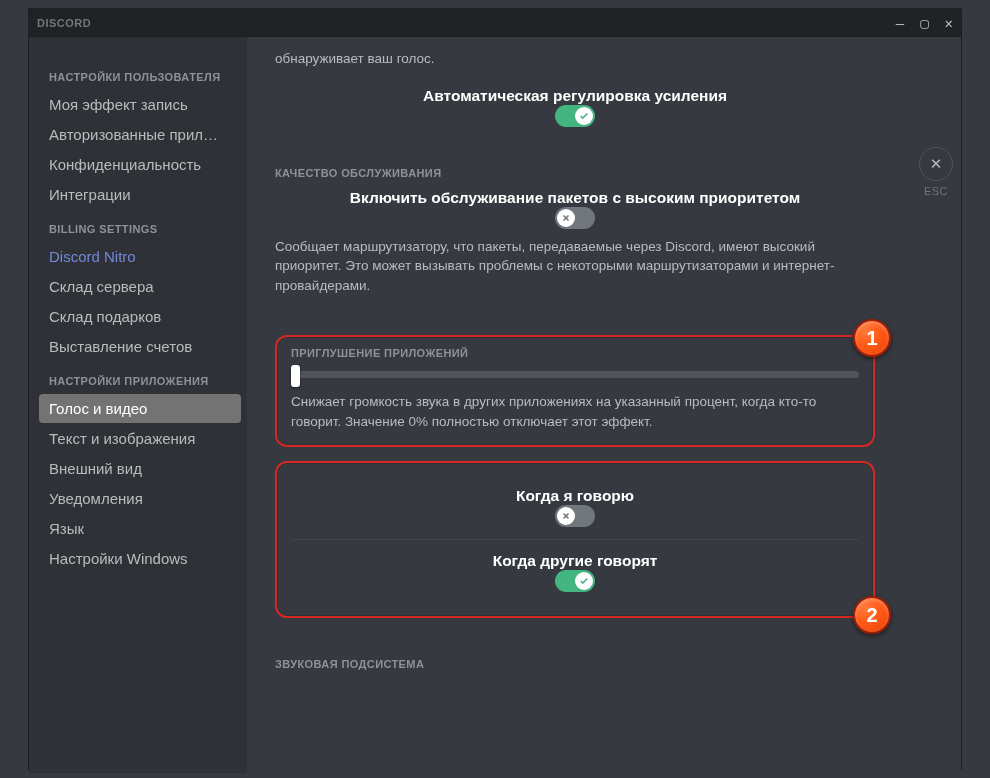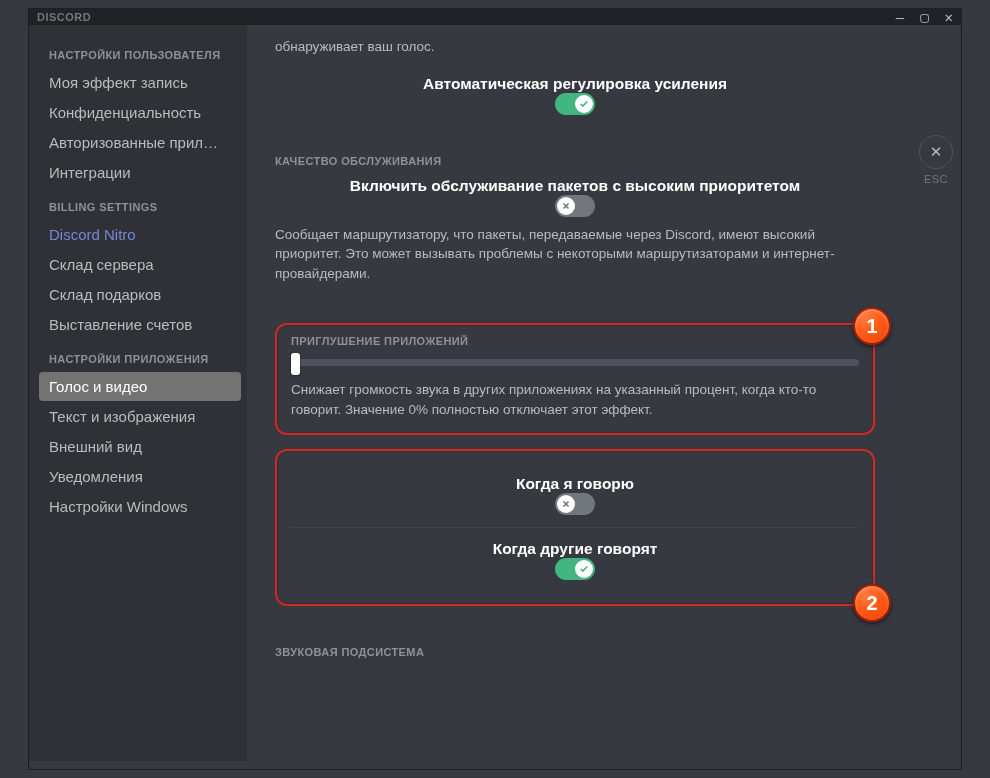--- a/index.html
+++ b/index.html
@@ -1,29 +1,29 @@
 <!DOCTYPE html>
 <html><head>
 <meta charset="utf-8">
 <style>
 * { margin: 0; padding: 0; box-sizing: border-box; font-family: "Whitney", "Helvetica Neue", Helvetica, Arial, sans-serif; }
 body { background: #36393f; width: 990px; height: 778px; overflow: hidden; position: relative; }
 
 .frame { position: absolute; top: 8px; left: 28px; width: 934px; height: 762px; background: #36393f; border: 1px solid #1e1f22; }
 
-.titlebar { display: flex; align-items: center; justify-content: space-between; height: 16px; background: #202225; border-bottom: 1px solid #1e1f22; padding: 0 8px; gap: 36px; }
+.titlebar { display: flex; align-items: center; justify-content: space-between; height: 28px; background: #202225; border-bottom: 1px solid #1e1f22; padding: 0 8px; gap: 36px; }
 .titlebar .brand { color: #72767d; font-size: 11px; font-weight: 700; letter-spacing: 0.5px; }
 .titlebar .win-controls { display: flex; align-items: center; gap: 16px; color: #b9bbbe; }
 .titlebar .win-controls span { font-family: ui-monospace, monospace; font-size: 14px; cursor: pointer; line-height: 1; }
 
 .app { display: flex; height: calc(100% - 24px); }
 
 .sidebar { width: 218px; background: #2f3136; padding: 18px 6px 18px 10px; overflow-y: auto; }
 .sidebar .section-hdr { color: #8e9297; font-size: 11px; font-weight: 700; letter-spacing: 0.4px; text-transform: uppercase; padding: 6px 10px; margin-top: 8px; }
-.sidebar .section-hdr:first-child { margin-top: 0; }
+.sidebar .section-hdr:first-child { margin-top: 10px; }
 .sidebar .item { display: block; color: #b9bbbe; font-size: 15px; padding: 6px 10px; border-radius: 4px; cursor: pointer; white-space: nowrap; overflow: hidden; text-overflow: ellipsis; margin: 1px 0; }
 .sidebar .item.active { background: #737373; color: #fff; }
 .sidebar .item.nitro { color: #7289da; }
 
 .content { flex: 1; position: relative; background: #36393f; padding: 12px 40px 0 28px; overflow: hidden; }
 
 .esc-wrap { position: absolute; right: 8px; top: 110px; text-align: center; color: #b9bbbe; }
 .esc-btn { width: 34px; height: 34px; border-radius: 50%; border: 1.5px solid #4f545c; display: flex; align-items: center; justify-content: center; color: #b9bbbe; font-size: 15px; cursor: pointer; margin-bottom: 4px; }
 .esc-wrap .lbl { font-size: 11px; color: #72767d; letter-spacing: 0.5px; }
 
@@ -75,35 +75,36 @@
       <span>▢</span>
       <span>✕</span>
     </div>
   </div>
 
   <div class="app">
 
     <div class="sidebar">
       <div class="section-hdr">НАСТРОЙКИ ПОЛЬЗОВАТЕЛЯ</div>
       <div class="item">Моя эффект запись</div>
+      <div class="item">Авторизованные прил…</div>
       <div class="item">Конфиденциальность</div>
-      <div class="item">Авторизованные прил…</div>
       <div class="item">Интеграции</div>
 
       <div class="section-hdr">BILLING SETTINGS</div>
       <div class="item nitro">Discord Nitro</div>
       <div class="item">Склад сервера</div>
       <div class="item">Склад подарков</div>
       <div class="item">Выставление счетов</div>
 
       <div class="section-hdr">НАСТРОЙКИ ПРИЛОЖЕНИЯ</div>
       <div class="item active">Голос и видео</div>
       <div class="item">Текст и изображения</div>
       <div class="item">Внешний вид</div>
       <div class="item">Уведомления</div>
+      <div class="item">Язык</div>
       <div class="item">Настройки Windows</div>
     </div>
 
     <div class="content">
 
       <div class="esc-wrap">
         <div class="esc-btn">✕</div>
         <div class="lbl">ESC</div>
       </div>
 

